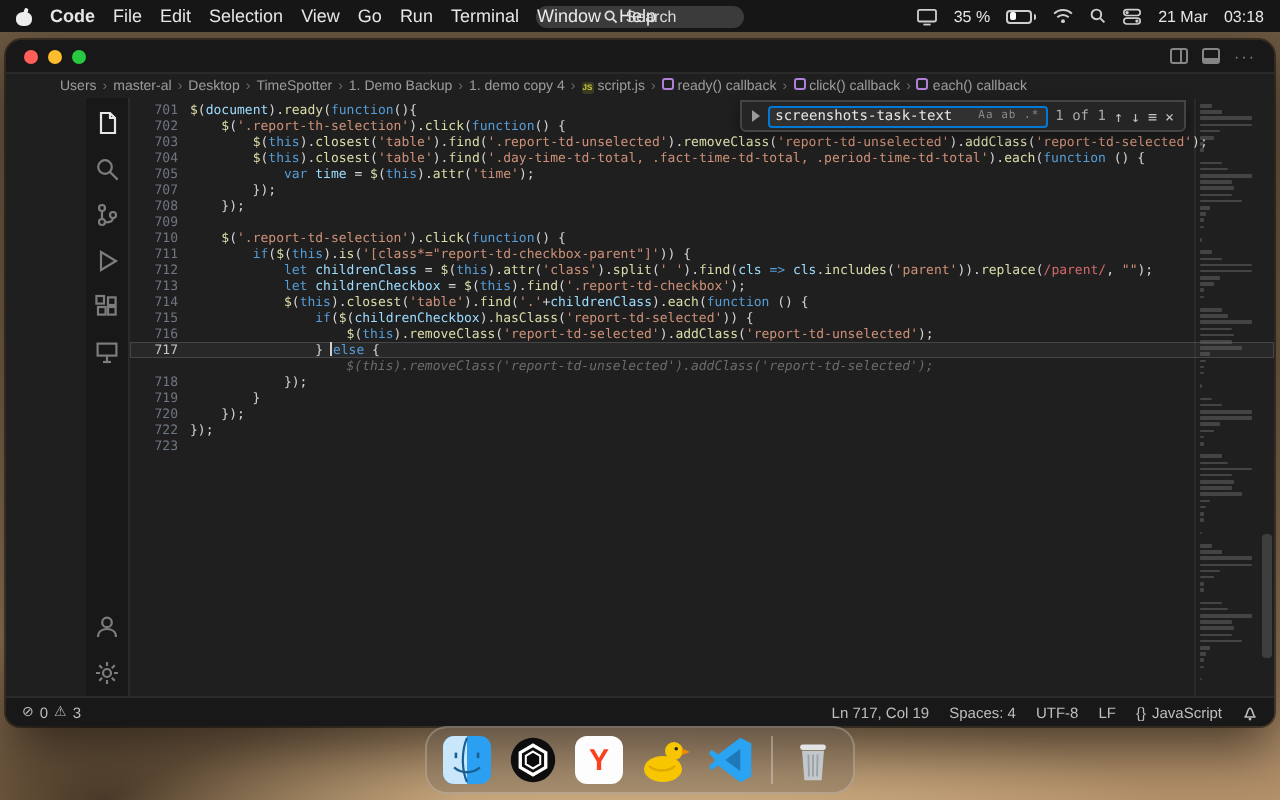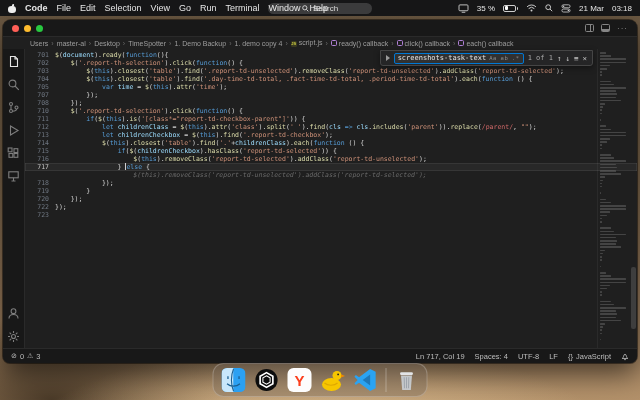--- a/index.html
+++ b/index.html
@@ -53,21 +53,21 @@
   .dots { font-size:8px; letter-spacing:1px; color:#858585; }
 
   .breadcrumbs { height:12px; background:#1f1f1f; display:flex; align-items:center; gap:3px;
     padding-left:27px; font-size:7px; color:#9d9d9d; flex:none; white-space:nowrap; overflow:hidden; }
   .crumb-sep { color:#6a6a6a; font-size:7px; }
   .chip { display:inline-block; width:6px; height:6px; border-radius:1.5px; font-size:4px; font-weight:bold;
     text-align:center; line-height:6px; margin-right:2px; }
   .chip.js { background:#3a3a20; color:#cbcb41; }
   .chip.sym { background:transparent; color:#b180d7; border:1px solid #b180d7; }
 
-  .wbody { flex:1; display:flex; position:relative; min-height:0; }
+  .wbody { flex:1; display:flex; position:relative; min-height:0;margin-left:40px; }
 
   .activitybar { width:22px; background:#181818; border-right:1px solid #2a2a2a; display:flex;
     flex-direction:column; align-items:center; padding:5px 0 5px; gap:9px; flex:none; }
   .ab-ic { width:14px; height:14px; display:flex; align-items:center; justify-content:center; }
   .ab-ic svg { stroke:#7d7d7d; fill:none; stroke-width:1.1; }
   .ab-ic.on svg { stroke:#e7e7e7; }
   .ab-spacer { margin-top:auto; }
 
   .editor { flex:1; position:relative; display:flex; flex-direction:column; background:#1f1f1f;
     font-family:"DejaVu Sans Mono", monospace; min-width:0; padding-top:2px; }
@@ -85,21 +85,21 @@
     padding:3px 2px; overflow:hidden; }
   .mmbar { height:1.6px; margin-bottom:1.6px; background:#6a6a6a; opacity:.5; border-radius:.5px; }
   .scrolltrack { position:absolute; top:0; right:0; width:8px; bottom:0; }
   .scrollthumb { position:absolute; right:1px; top:218px; width:5px; height:62px; background:rgba(121,121,121,.35); border-radius:2px; }
 
   .findwidget { position:absolute; top:1px; right:44px; height:16px; background:#252526;
     border:1px solid #454545; border-radius:0 0 3px 3px; display:flex; align-items:center; gap:4px;
     padding:0 5px; font-size:7px; color:#cccccc; z-index:5; box-shadow:0 2px 6px rgba(0,0,0,.4); }
   .find-collapse { width:0; height:0; border-left:4px solid #9a9a9a; border-top:3px solid transparent; border-bottom:3px solid transparent; }
   .find-input { background:#313131; border:1px solid #0078d4; border-radius:2px; padding:0.5px 3px;
-    color:#e6e6e6; display:flex; align-items:center; gap:3px; }
+    color:#e6e6e6; display:flex; align-items:center; gap:13px; }
   .find-opts { color:#8a8a8a; font-size:5.5px; letter-spacing:.5px; }
   .find-count { color:#a8a8a8; }
   .find-btn { color:#c2c2c2; font-size:7.5px; }
 
   .statusbar { height:15px; background:#181818; border-top:1px solid #2a2a2a; display:flex; align-items:center;
     padding:0 8px; font-size:7.5px; color:#bdbdbd; gap:5px; flex:none; }
   .sb-group { display:flex; align-items:center; gap:3px; }
   .sb-right { margin-left:auto; display:flex; align-items:center; gap:10px; }
   .sb-ic { font-size:7px; }
 
@@ -285,20 +285,24 @@
             <span class="lnum">705</span>
             <span class="ltext"><span class="tok-p">            </span><span class="tok-k">var</span><span class="tok-p"> </span><span class="tok-v">time</span><span class="tok-p"> = </span><span class="tok-f">$</span><span class="tok-p">(</span><span class="tok-k">this</span><span class="tok-p">).</span><span class="tok-f">attr</span><span class="tok-p">(</span><span class="tok-s">'time'</span><span class="tok-p">);</span></span>
           </div>
           <div class="crow">
             <span class="lnum">707</span>
             <span class="ltext"><span class="tok-p">        });</span></span>
           </div>
           <div class="crow">
             <span class="lnum">708</span>
             <span class="ltext"><span class="tok-p">    });</span></span>
+          </div>
+          <div class="crow">
+            <span class="lnum">709</span>
+            <span class="ltext"></span>
           </div>
           <div class="crow">
             <span class="lnum">710</span>
             <span class="ltext"><span class="tok-p">    </span><span class="tok-f">$</span><span class="tok-p">(</span><span class="tok-s">'.report-td-selection'</span><span class="tok-p">).</span><span class="tok-f">click</span><span class="tok-p">(</span><span class="tok-k">function</span><span class="tok-p">() {</span></span>
           </div>
           <div class="crow">
             <span class="lnum">711</span>
             <span class="ltext"><span class="tok-p">        </span><span class="tok-k">if</span><span class="tok-p">(</span><span class="tok-f">$</span><span class="tok-p">(</span><span class="tok-k">this</span><span class="tok-p">).</span><span class="tok-f">is</span><span class="tok-p">(</span><span class="tok-s">'[class*="report-td-checkbox-parent"]'</span><span class="tok-p">)) {</span></span>
           </div>
           <div class="crow">

